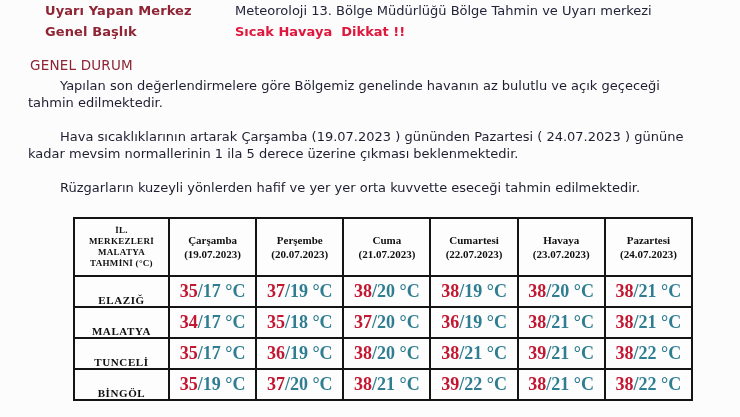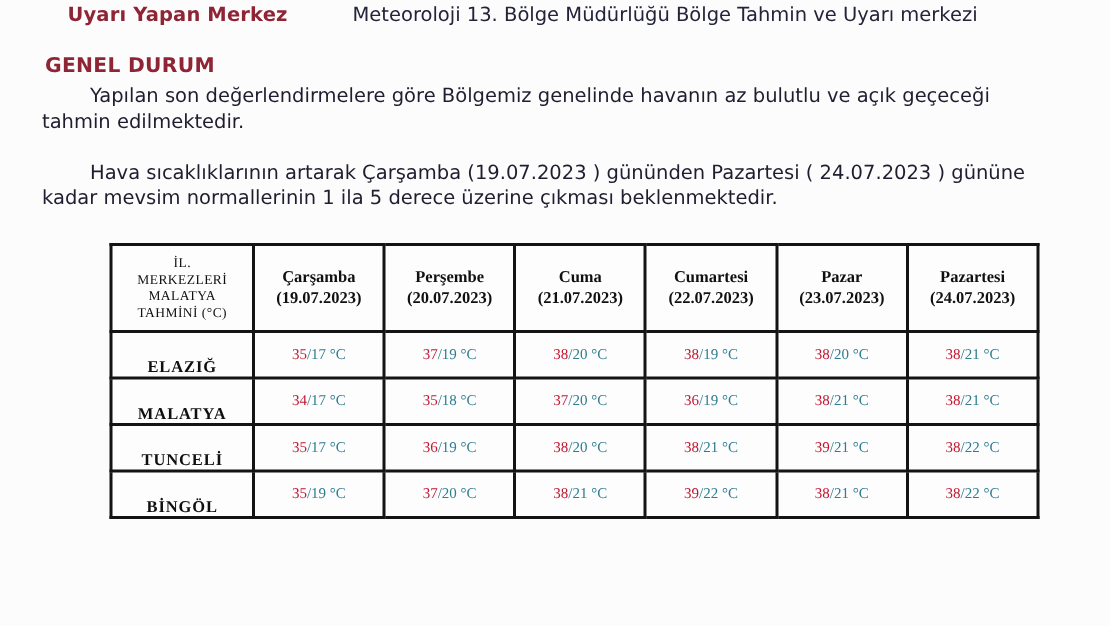--- a/index.html
+++ b/index.html
@@ -34,21 +34,21 @@
   }
   .meta-value.highlight {
     color: var(--alert-red);
     font-weight: bold;
   }
 
   
   .section-heading {
     margin: 18px 0 0 30px;
     font-size: 13.5px;
-    font-weight: bold;
+    font-weight: normal;
     color: var(--maroon);
     letter-spacing: 0.2px;
   }
 
   
   .paragraphs { margin: 0 42px 0 28px; }
   .paragraphs p {
     margin: 15px 0 0 0;
     text-indent: 32px;
     font-size: 13px;
@@ -71,21 +71,21 @@
   table.forecast th, table.forecast td {
     border: 2px solid #141414;
     text-align: center;
     padding: 0;
     overflow: hidden;
   }
   th.corner {
     height: 56px;
     font-size: 9px;
     line-height: 11px;
-    font-weight: normal;
+    font-weight: bold;
     color: #101010;
     letter-spacing: 0.3px;
     vertical-align: middle;
   }
   th.dayhead {
     font-size: 11px;
     line-height: 14px;
     font-weight: bold;
     color: #101010;
     vertical-align: middle;
@@ -95,63 +95,66 @@
     height: 29px;
     font-size: 11px;
     font-weight: bold;
     letter-spacing: 0.6px;
     color: #101010;
     vertical-align: bottom;
     padding-bottom: 2px;
     border-radius: 12px;
   }
   td.temp {
-    font-size: 10px;
-    font-weight: normal;
+    font-size: 18px;
+    font-weight: bold;
     vertical-align: middle;
     white-space: nowrap;
   }
   .tmax { color: var(--temp-max); }
   .tmin { color: var(--temp-min); }
 </style>
 </head>
 <body>
 
 <div class="doc">
 
   <div class="meta" id="meta">
       <div class="meta-label">Uyarı Yapan Merkez</div>
       <div class="meta-value">Meteoroloji 13. Bölge Müdürlüğü Bölge Tahmin ve Uyarı merkezi</div>
+      <div class="meta-label">Genel Başlık</div>
+      <div class="meta-value highlight">Sıcak Havaya  Dikkat !!</div>
     </div>
 
   <div class="section-heading">GENEL DURUM</div>
 
   <div class="paragraphs" id="paragraphs">
       <p>Yapılan son değerlendirmelere göre Bölgemiz genelinde havanın az bulutlu ve açık geçeceği tahmin edilmektedir.</p>
       <p class="gap">Hava sıcaklıklarının artarak Çarşamba (19.07.2023 ) gününden Pazartesi ( 24.07.2023 ) gününe kadar mevsim normallerinin 1 ila 5 derece üzerine çıkması beklenmektedir.</p>
+      <p class="gap">Rüzgarların kuzeyli yönlerden hafif ve yer yer orta kuvvette eseceği tahmin edilmektedir.</p>
     </div>
 
   <table class="forecast">
     <colgroup>
       <col class="citycol">
       <col>
         <col>
         <col>
         <col>
         <col>
         <col>
     </colgroup>
     <thead>
       <tr id="head-row">
         <th class="corner" id="corner-th"><span>İL.</span><br><span>MERKEZLERİ</span><br><span>MALATYA</span><br><span>TAHMİNİ (°C)</span></th>
       <th class="dayhead"><span>Çarşamba</span><br><span>(19.07.2023)</span></th>
           <th class="dayhead"><span>Perşembe</span><br><span>(20.07.2023)</span></th>
           <th class="dayhead"><span>Cuma</span><br><span>(21.07.2023)</span></th>
           <th class="dayhead"><span>Cumartesi</span><br><span>(22.07.2023)</span></th>
-          <th class="dayhead"><span>Pazar</span><br><span>(23.07.2023)</span></th>
+          <th class="dayhead"><span>Havaya</span><br><span>(23.07.2023)</span></th>
           <th class="dayhead"><span>Pazartesi</span><br><span>(24.07.2023)</span></th>
         </tr>
     </thead>
     <tbody id="table-body">
         <tr>
           <td class="city">ELAZIĞ</td>
           <td class="temp"><span class="tmax">35</span><span class="tmin">/17 °C</span></td>
           <td class="temp"><span class="tmax">37</span><span class="tmin">/19 °C</span></td>
           <td class="temp"><span class="tmax">38</span><span class="tmin">/20 °C</span></td>
           <td class="temp"><span class="tmax">38</span><span class="tmin">/19 °C</span></td>

